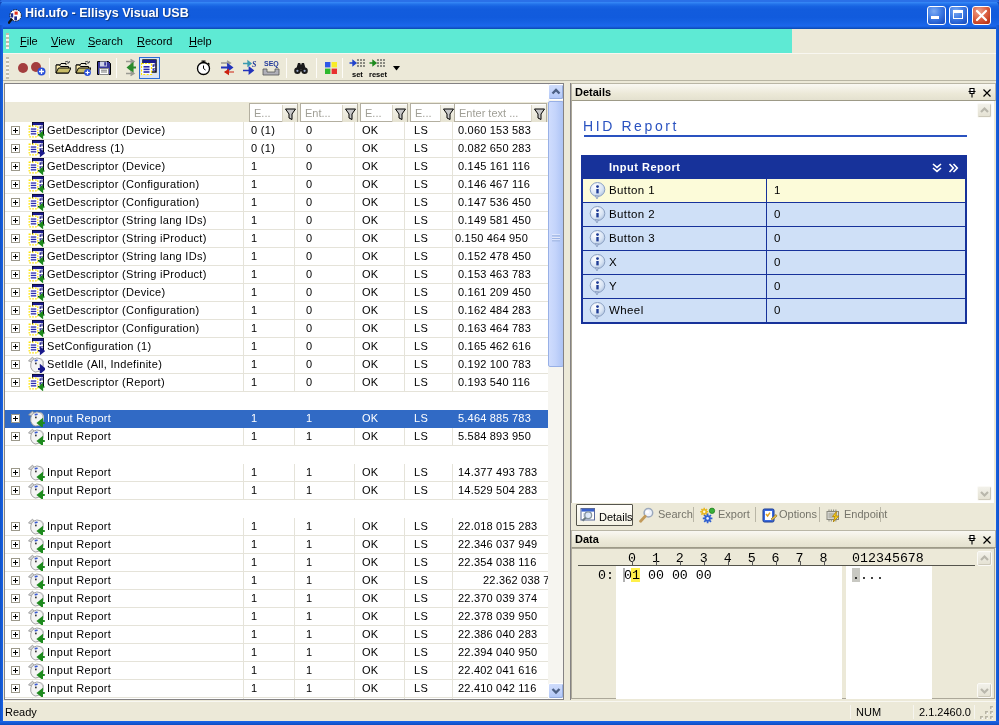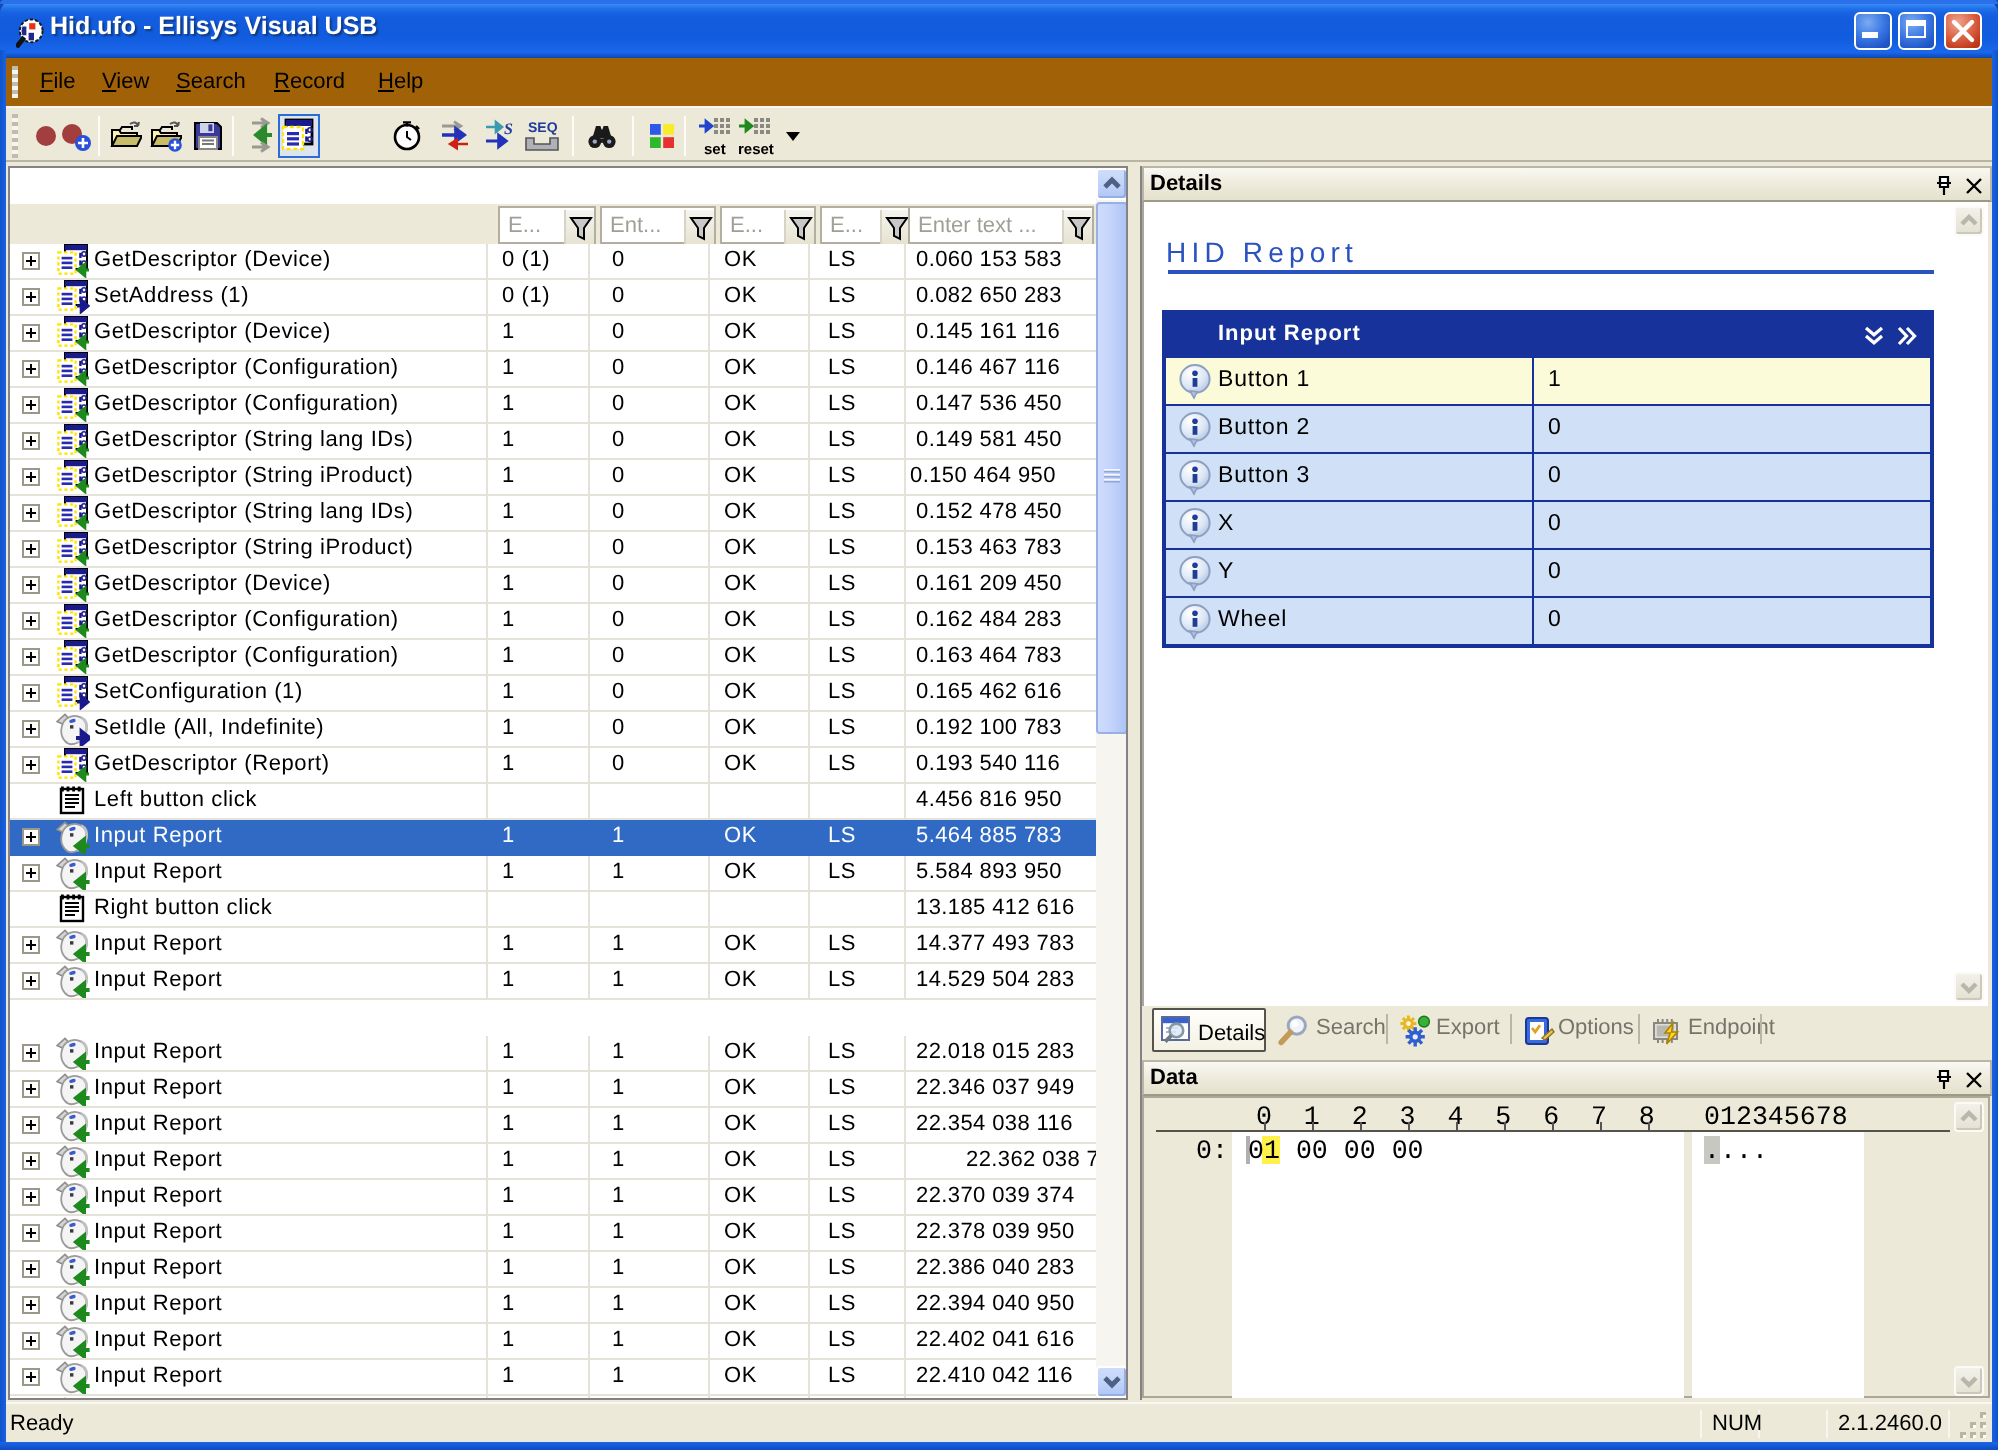--- a/index.html
+++ b/index.html
@@ -13,21 +13,21 @@
  border-radius:7px 7px 0 0;}
 #titlebar .tline{position:absolute;left:0;top:0;width:100%;height:2px;background:#2a70e8;border-radius:7px 7px 0 0}
 #borderL{left:0;top:25px;width:3px;height:700px;background:linear-gradient(90deg,#1053c6,#1961e6)}
 #borderR{left:996px;top:25px;width:3px;height:700px;background:linear-gradient(90deg,#1961e6,#1053c6)}
 #borderB{left:0;top:721px;width:999px;height:4px;background:linear-gradient(180deg,#1c66ea,#0d4cc0)}
 .winbtn{top:6px;width:19px;height:19px;border:1px solid #fff;border-radius:3px;
  background:radial-gradient(circle at 35% 25%,#7cabf2 0%,#3d7ae4 45%,#2057c9 80%,#1b4eb8 100%)}
 .winbtn.close{background:radial-gradient(circle at 35% 25%,#eda38f 0%,#dd6547 45%,#c23a1c 80%,#ad3012 100%)}
 
 
-#menubar{left:3px;top:29px;width:993px;height:24px;background:#a16207}
+#menubar{left:3px;top:29px;width:789px;height:24px;background:#5eead4}
 .menuitem{top:4px;height:17px;line-height:17px;font-size:11px}
 .grip{width:3px;background-image:repeating-linear-gradient(180deg,#c0bcab 0,#c0bcab 2px,#f6f5ef 2px,#f6f5ef 4px)}
 #toolbar{left:3px;top:53px;width:993px;height:28px;background:#ece9d8;border-top:1px solid #f8f7f1}
 #toolbar .sep{position:absolute;top:4px;width:1px;height:20px;background:#c6c3b3;border-right:1px solid #fdfcf8}
 #tbline{left:3px;top:80px;width:993px;height:1px;background:#b8b5a4}
 
 
 #lpanel{left:4px;top:83px;width:560px;height:617px;background:#fff;border:1px solid #848284;border-right:1px solid #848284;overflow:hidden}
 #lhead{position:absolute;left:0;top:0;width:558px;height:17px;background:linear-gradient(180deg,#fdfdfb 0%,#f2f0e4 70%,#e9e6d4 100%);border-bottom:1px solid #aca899}
 .hsep{position:absolute;top:2px;width:1px;height:13px;background:#c9c5b4;border-right:1px solid #fbfaf6}
@@ -718,34 +718,20 @@
 <div class="cell" style="left:301px">0</div>
 <div class="cell" style="left:357px">OK</div>
 <div class="cell" style="left:409px">LS</div>
 <div class="cell tmx" style="left:453px">0.193 540 116</div>
 <div class="ccol" style="left:238px"></div>
 <div class="ccol" style="left:289px"></div>
 <div class="ccol" style="left:349px"></div>
 <div class="ccol" style="left:399px"></div>
 <div class="ccol" style="left:447px"></div>
 </div>
-<div class="trow" style="top:308px">
-<svg class="ricon" width="17" height="17" viewBox="0 0 17 17">
-        <rect x="2.5" y="2.5" width="11" height="12" fill="#fff" stroke="#000" stroke-width="1.2"></rect>
-        <path d="M2.5 2.5 h11" stroke="#000" stroke-width="2.4" stroke-dasharray="1.4 1.4"></path>
-        <path d="M4.5 5.5 h7 M4.5 7.5 h7 M4.5 9.5 h7 M4.5 11.5 h5" stroke="#000" stroke-width="1"></path>
-      </svg>
-<div class="cell" style="left:42px">Left button click</div>
-<div class="cell tmx" style="left:453px">4.456 816 950</div>
-<div class="ccol" style="left:238px"></div>
-<div class="ccol" style="left:289px"></div>
-<div class="ccol" style="left:349px"></div>
-<div class="ccol" style="left:399px"></div>
-<div class="ccol" style="left:447px"></div>
-</div>
 <div class="trow sel" style="top:326px">
 <div class="plus"></div>
 <svg class="ricon" width="17" height="17" viewBox="0 0 17 17">
         <path d="M0.5 4.8 L4.5 1.2 L7.2 4.0 L4.8 6.6 Z" fill="#d5d5d5" stroke="#8e8e8e" stroke-width="0.8"></path>
         <path d="M5.2 3.4 q3.6 -2.6 7.4 -0.6 q3.4 1.8 2.6 6.2 q-0.8 4.6 -4.6 6.4 q-3.8 1.8 -6.2 -1 q-2.4 -2.8 -1.6 -6.6 q0.6 -3 2.4 -4.4 Z" fill="#f4f4f4" stroke="#9a9a9a" stroke-width="0.9"></path>
         <path d="M12.6 2.8 q3.4 1.8 2.6 6.2 q-0.8 4.6 -4.6 6.4" fill="none" stroke="#c0c0c0" stroke-width="1.4"></path>
         <rect x="6.6" y="3.6" width="3.2" height="1.7" rx="0.8" transform="rotate(-14 8.2 4.4)" fill="#3a5ad0"></rect>
         <rect x="7" y="6.6" width="1.7" height="1.7" fill="#3a3a3a"></rect>
         <path d="M16.8 13 H10 M10 13 l4 -3.2 v6.4 Z" fill="#1e8a1e" stroke="#1e8a1e" stroke-width="2"></path>
       </svg>
@@ -765,34 +751,20 @@
         <rect x="6.6" y="3.6" width="3.2" height="1.7" rx="0.8" transform="rotate(-14 8.2 4.4)" fill="#3a5ad0"></rect>
         <rect x="7" y="6.6" width="1.7" height="1.7" fill="#3a3a3a"></rect>
         <path d="M16.8 13 H10 M10 13 l4 -3.2 v6.4 Z" fill="#1e8a1e" stroke="#1e8a1e" stroke-width="2"></path>
       </svg>
 <div class="cell" style="left:42px">Input Report</div>
 <div class="cell" style="left:246px">1</div>
 <div class="cell" style="left:301px">1</div>
 <div class="cell" style="left:357px">OK</div>
 <div class="cell" style="left:409px">LS</div>
 <div class="cell tmx" style="left:453px">5.584 893 950</div>
-<div class="ccol" style="left:238px"></div>
-<div class="ccol" style="left:289px"></div>
-<div class="ccol" style="left:349px"></div>
-<div class="ccol" style="left:399px"></div>
-<div class="ccol" style="left:447px"></div>
-</div>
-<div class="trow" style="top:362px">
-<svg class="ricon" width="17" height="17" viewBox="0 0 17 17">
-        <rect x="2.5" y="2.5" width="11" height="12" fill="#fff" stroke="#000" stroke-width="1.2"></rect>
-        <path d="M2.5 2.5 h11" stroke="#000" stroke-width="2.4" stroke-dasharray="1.4 1.4"></path>
-        <path d="M4.5 5.5 h7 M4.5 7.5 h7 M4.5 9.5 h7 M4.5 11.5 h5" stroke="#000" stroke-width="1"></path>
-      </svg>
-<div class="cell" style="left:42px">Right button click</div>
-<div class="cell tmx" style="left:453px">13.185 412 616</div>
 <div class="ccol" style="left:238px"></div>
 <div class="ccol" style="left:289px"></div>
 <div class="ccol" style="left:349px"></div>
 <div class="ccol" style="left:399px"></div>
 <div class="ccol" style="left:447px"></div>
 </div>
 <div class="trow" style="top:380px">
 <div class="plus"></div>
 <svg class="ricon" width="17" height="17" viewBox="0 0 17 17">
         <path d="M0.5 4.8 L4.5 1.2 L7.2 4.0 L4.8 6.6 Z" fill="#d5d5d5" stroke="#8e8e8e" stroke-width="0.8"></path>

